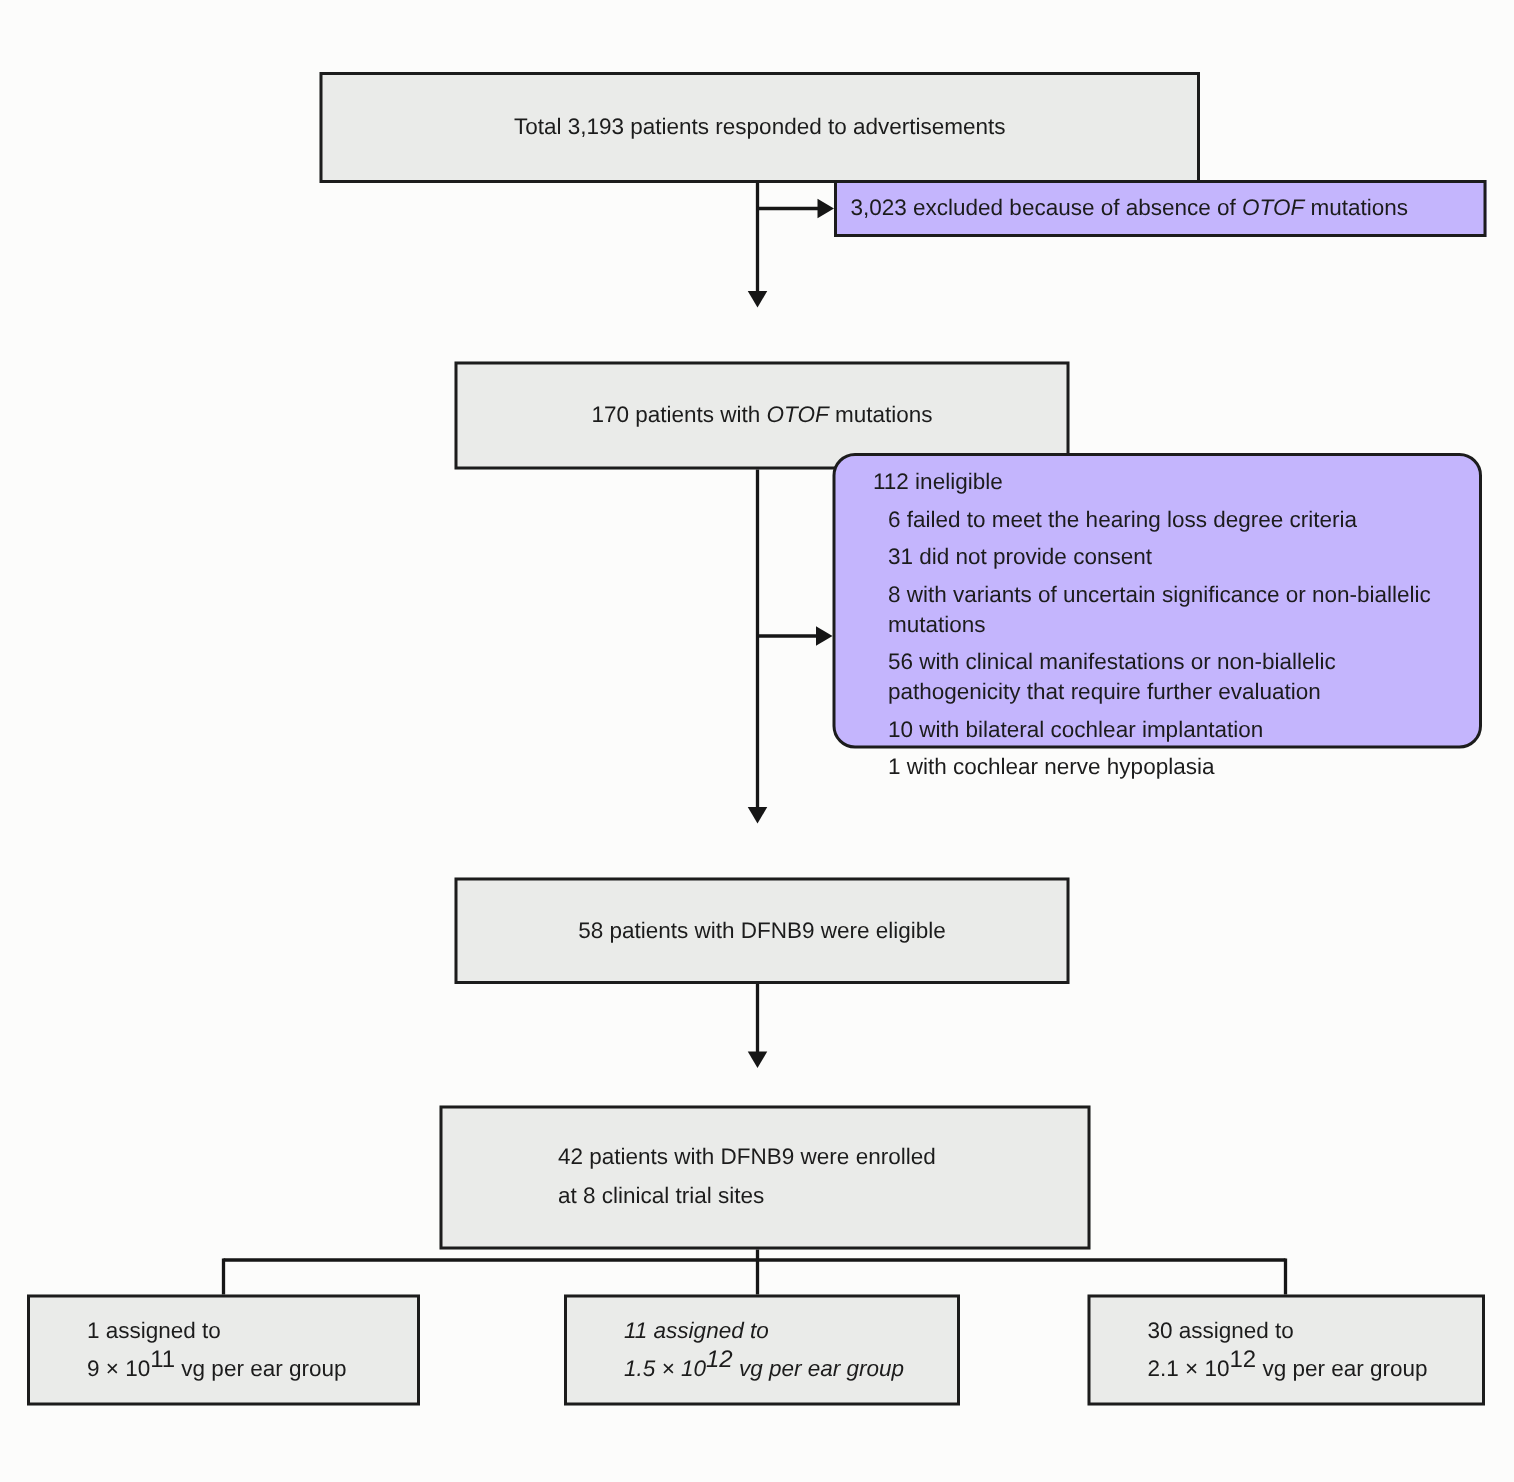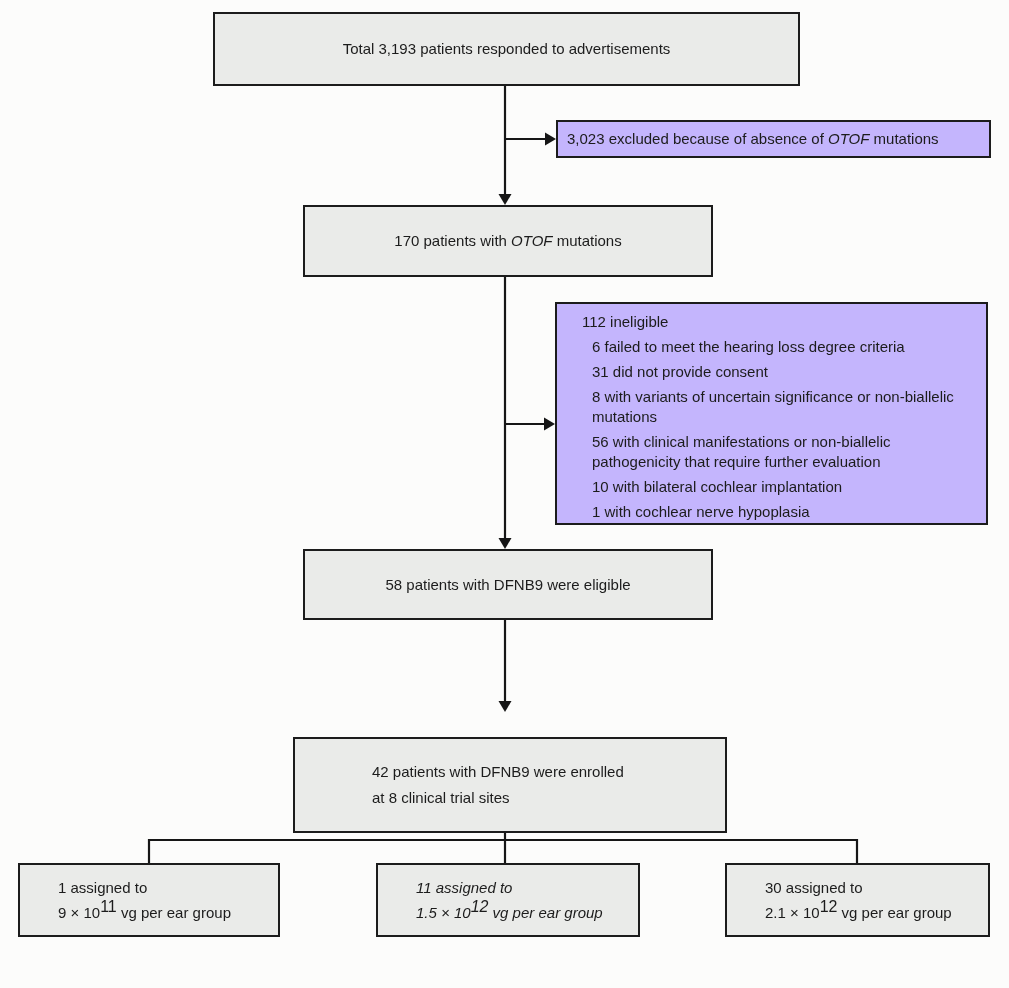--- a/index.html
+++ b/index.html
@@ -29,34 +29,34 @@
     background: #eaebe9;
     border: 2.5px solid #1c1c1c;
     display: flex;
     flex-direction: column;
     justify-content: center;
   }
   .box.white {
     background: #c4b5fd;
     border-width: 2px;
   }
-  .box.center { align-items: center; text-align: center; }
+  .box.center { align-items: center; text-align: center; margin-top: 36px; }
   .gene { font-style: italic; }
   .line { line-height: 26px; white-space: nowrap; }
   sup {
     font-size: 16px;
     line-height: 0;
   }
   
   #box-total   { left: 213px; top: 12px;  width: 587px; height: 74px; }
   #box-excluded{ left: 556px; top: 120px; width: 435px; height: 38px;
                  padding-left: 9px; justify-content: center; }
   #box-otof    { left: 303px; top: 205px; width: 410px; height: 72px; }
-  #box-inelig  { left: 555px; top: 302px; width: 433px; height: 223px;
-                 padding: 7px 4px 6px 25px; justify-content: flex-start; }
+  #box-inelig  { left: 555px; top: 302px; width: 433px; height: 197px;
+                 padding: 7px 4px 6px 25px; justify-content: flex-start; border-radius: 15px; }
   #box-elig    { left: 303px; top: 549px; width: 410px; height: 71px; }
   #box-enroll  { left: 293px; top: 737px; width: 434px; height: 96px;
                  padding-left: 77px; }
   .dose-box    { top: 863px; height: 74px; padding-left: 38px; }
   #box-dose1   { left: 18px;  width: 262px; }
   #box-dose2   { left: 376px; width: 264px; font-style: italic; }
   #box-dose3   { left: 725px; width: 265px; }
   .dose-box .line { line-height: 25px; }
   
   .inel-header { line-height: 21px; margin-bottom: 0px; }

